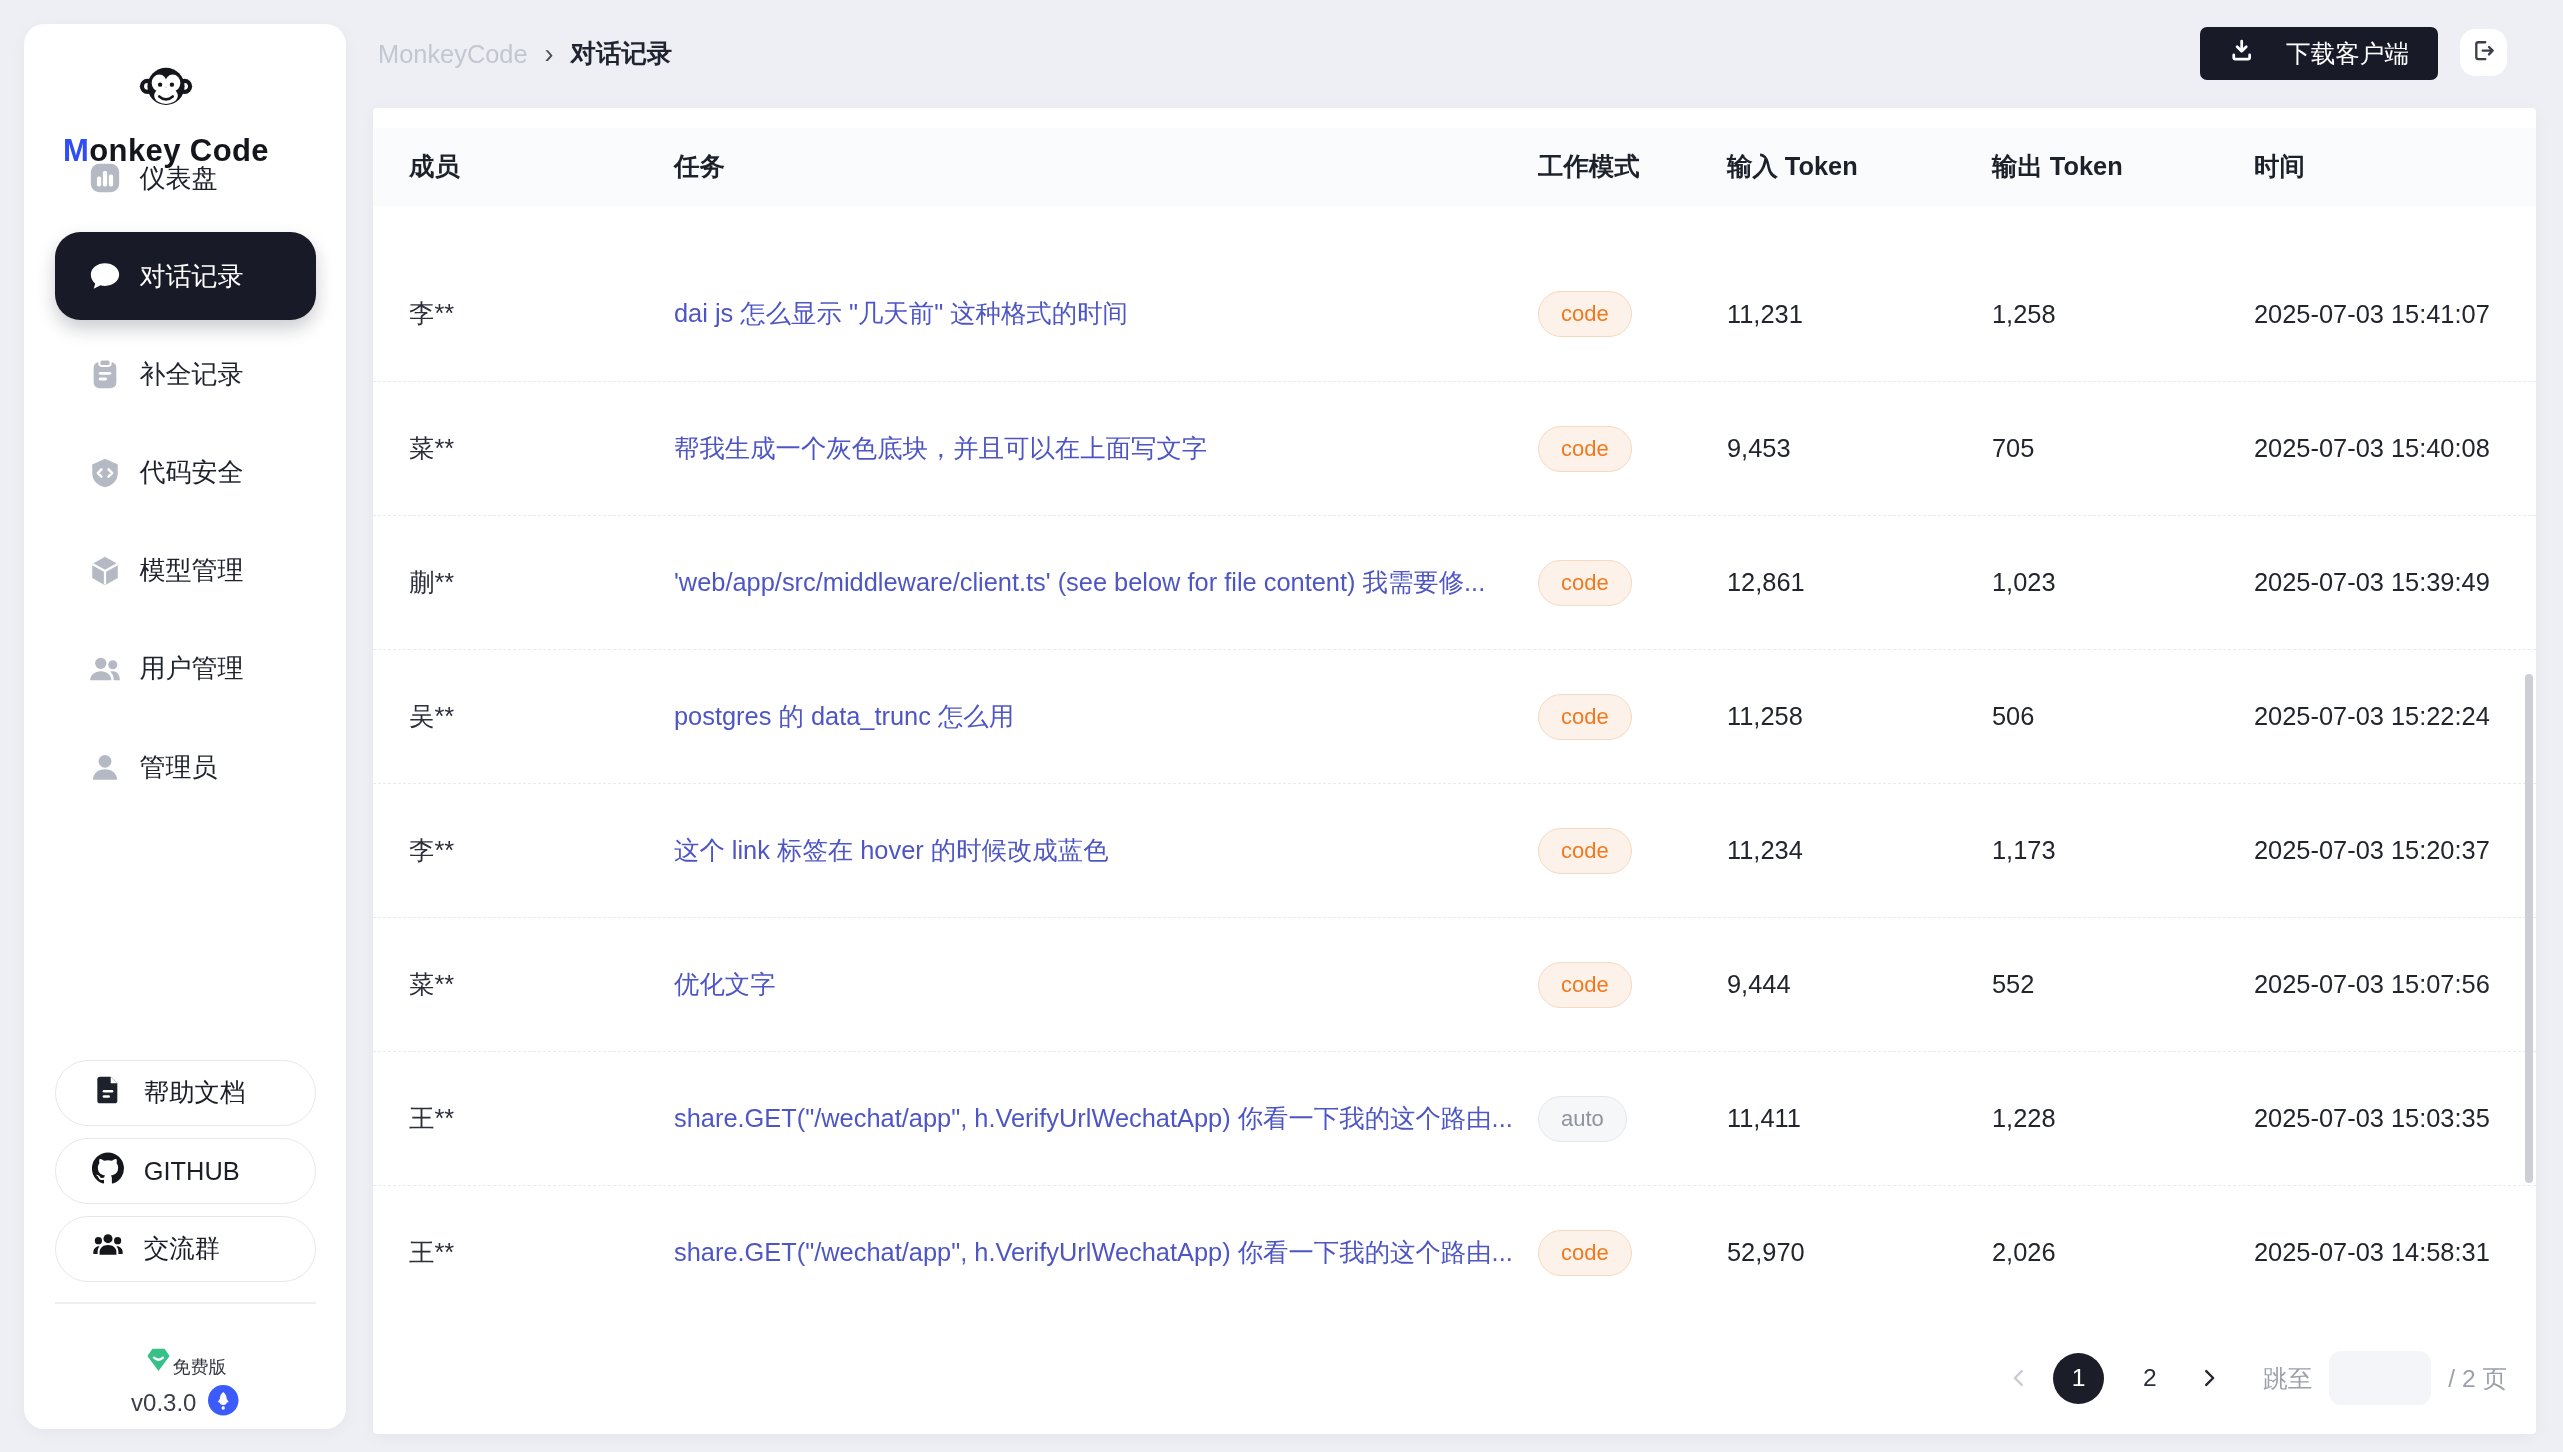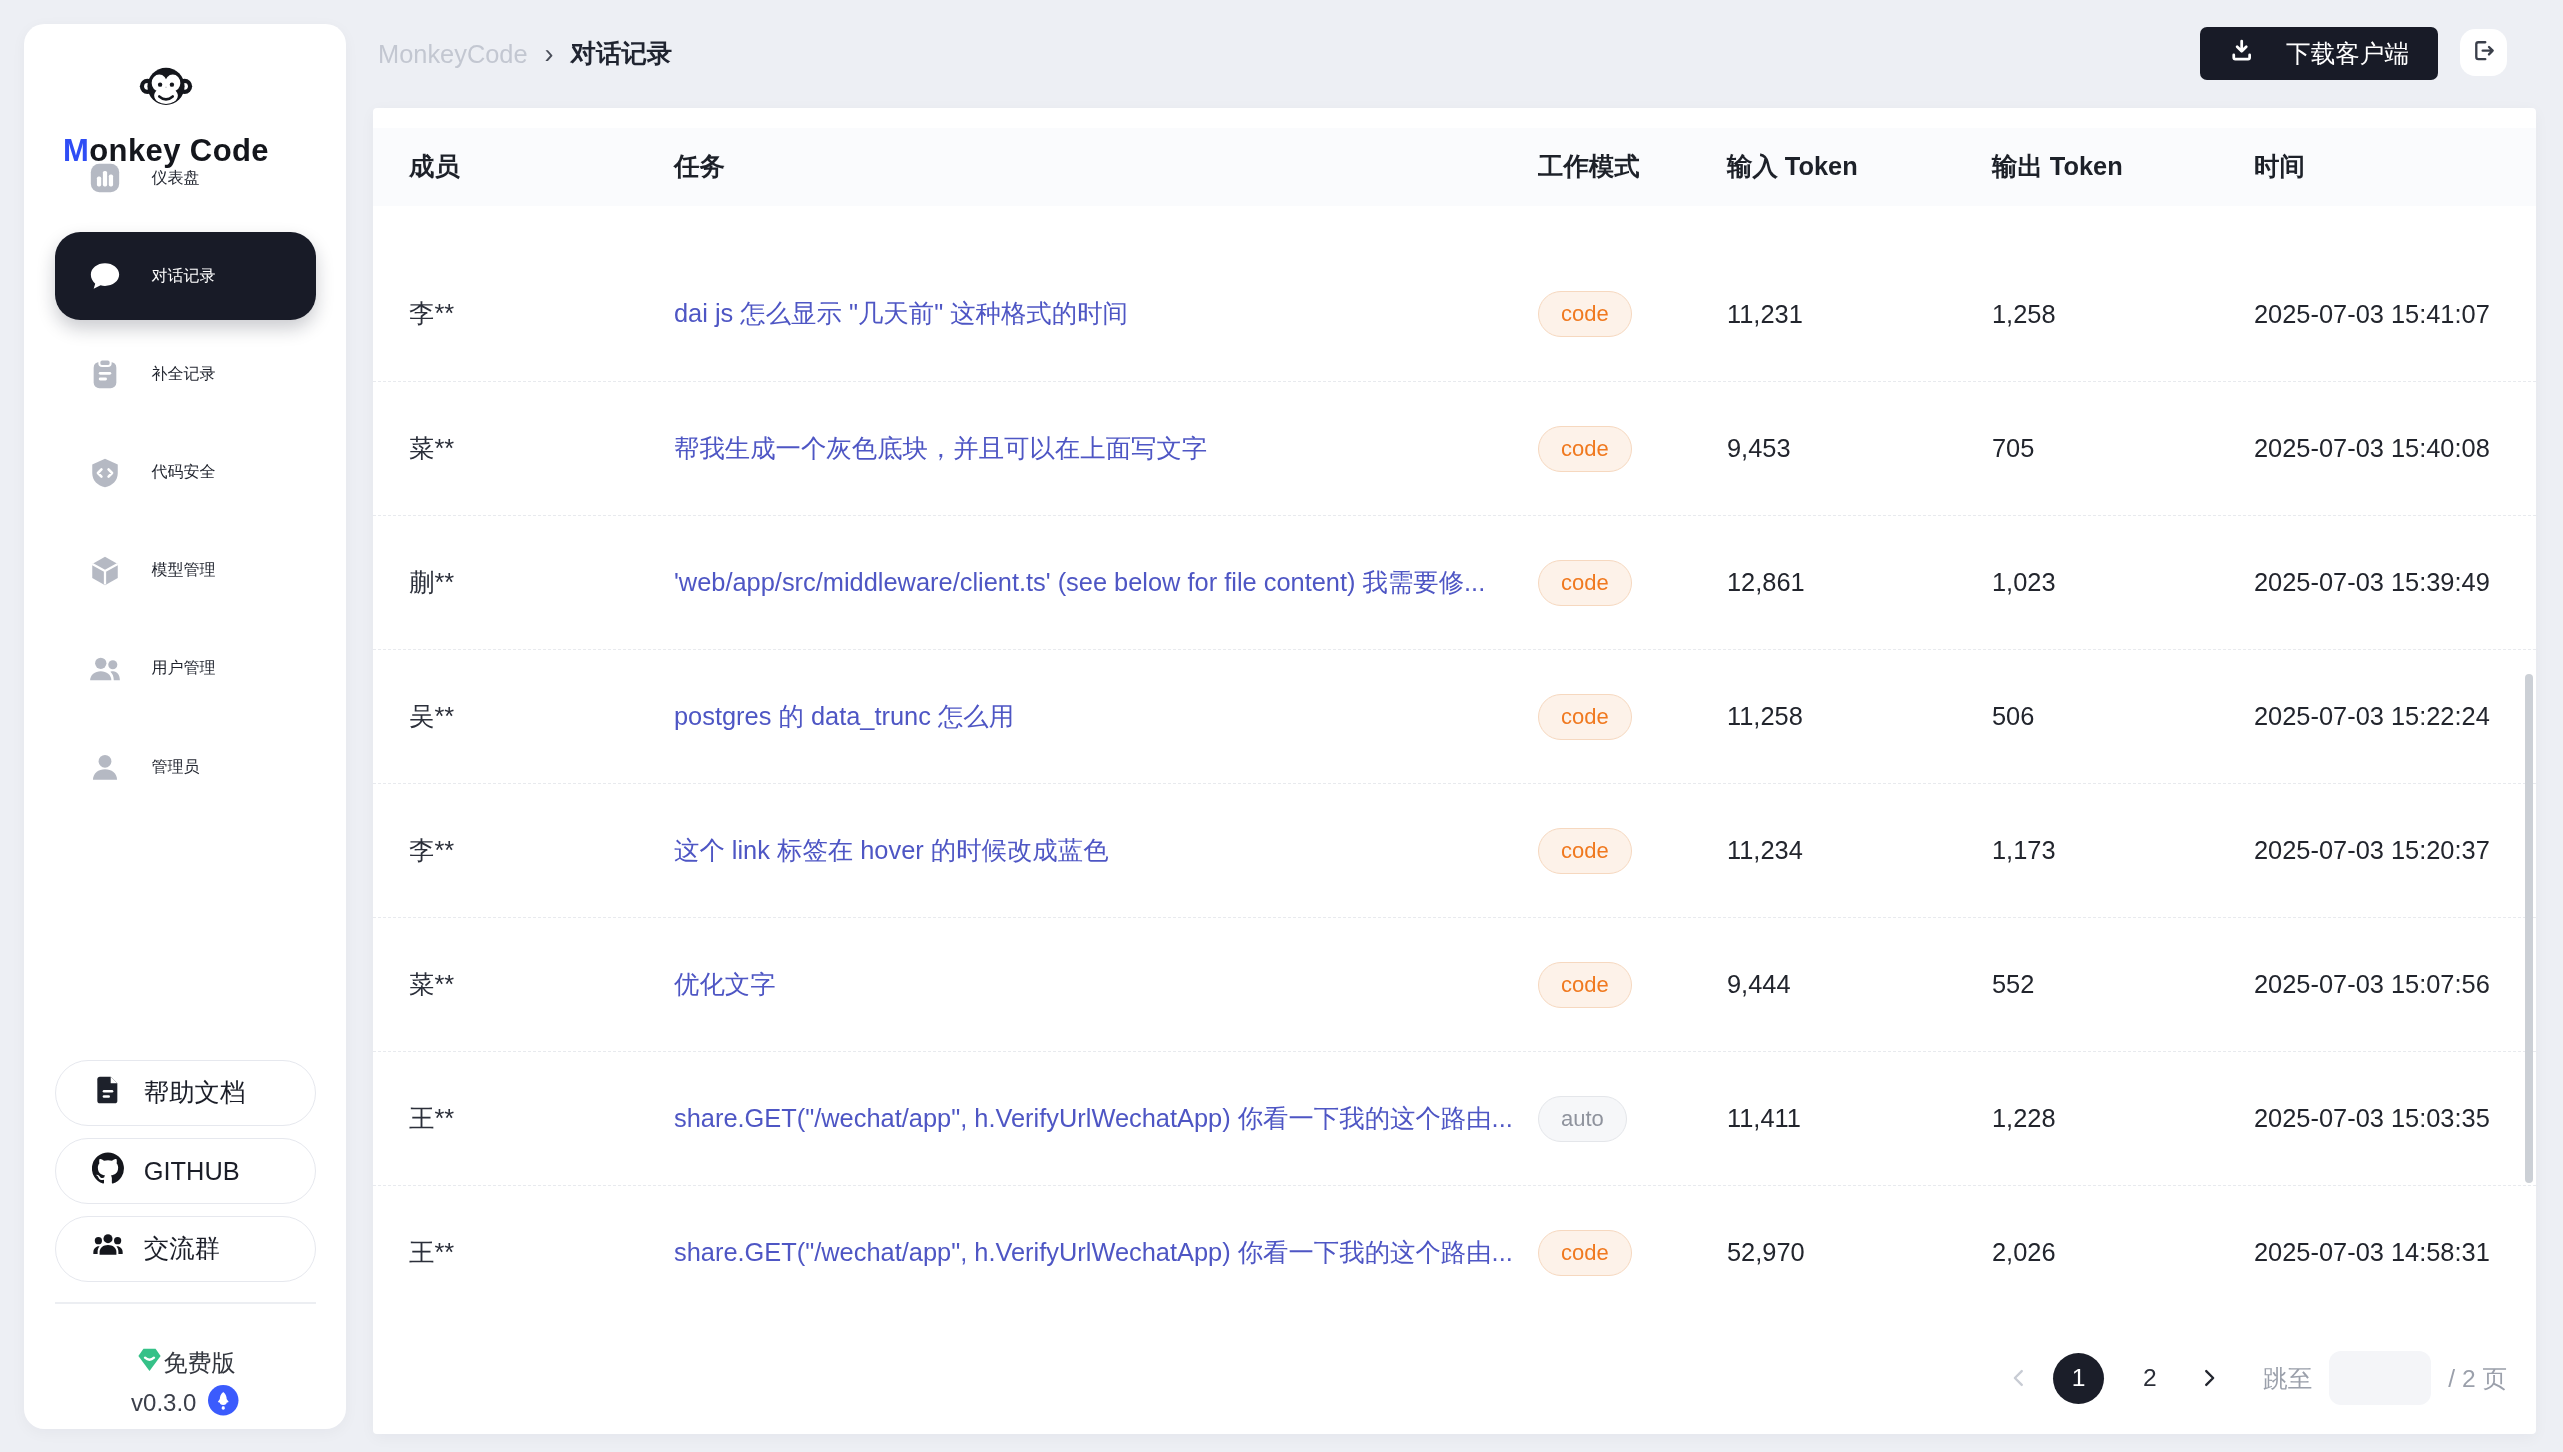--- a/index.html
+++ b/index.html
@@ -16,31 +16,31 @@
 
   
   .sidebar{position:absolute;left:24px;top:24px;width:322px;height:1405px;background:var(--card);
     border-radius:20.3px;box-shadow:0 3.4px 15.3px rgba(25,30,50,.04);}
   .logo{position:absolute;left:39px;top:37px;display:flex;align-items:center;gap:15.3px;flex-direction:column;}
   .logo svg{width:54px;height:54px;}
   .logo-text{font-size:31px;font-weight:700;color:#14161c;letter-spacing:0.4px;}
   .logo-text .m{color:var(--brand-blue);}
   .nav{position:absolute;top:110px;left:30.5px;right:30.5px;}
   .nav-item{height:88px;margin-bottom:10.2px;border-radius:25.4px;display:flex;align-items:center;
-    padding-left:32px;gap:28px;font-size:16px;color:#1e222c;cursor:pointer;}
+    padding-left:32px;gap:16px;font-size:26px;color:#1e222c;cursor:pointer;}
   .nav-item .icon{width:37px;height:37px;display:flex;align-items:center;justify-content:center;}
   .nav-item .icon svg{width:34px;height:34px;}
   .nav-item.active{background:var(--dark);color:#fff;box-shadow:0 8.5px 18.6px rgba(20,24,40,.22);}
   .side-links{position:absolute;left:30.5px;right:30.5px;top:1036px;}
   .side-btn{height:66px;margin-bottom:12px;border:1.7px solid #e6e8ee;border-radius:34px;display:flex;
     align-items:center;gap:20.3px;padding-left:36px;font-size:25.4px;color:#1b1e28;background:#fff;cursor:pointer;}
   .side-btn svg{width:32px;height:32px;}
   .side-divider{position:absolute;left:30.5px;right:30.5px;top:1278px;height:1.7px;background:var(--divider);}
-  .edition{position:absolute;left:0;right:0;top:1321px;display:flex;align-items:center;justify-content:center;
-    font-size:24px;color:#33373f;}
+  .edition{position:absolute;left:0;right:0;top:1321px;display:flex;align-items:flex-end;justify-content:center;
+    font-size:18px;color:#33373f;}
   .edition svg{width:29px;height:29px;}
   .version{position:absolute;left:0;right:0;top:1361px;display:flex;align-items:center;justify-content:center;
     gap:12px;font-size:24px;color:#3b3f4a;}
   .version svg{width:30.5px;height:30.5px;}
 
   
   .breadcrumb{position:absolute;left:378px;top:37px;display:flex;align-items:center;font-size:25.4px;}
   .crumb-root{color:#c3c7d1;}
   .crumb-sep{color:#4a4e59;margin:0 17px;font-size:27px;}
   .crumb-current{color:#202430;font-weight:600;}

